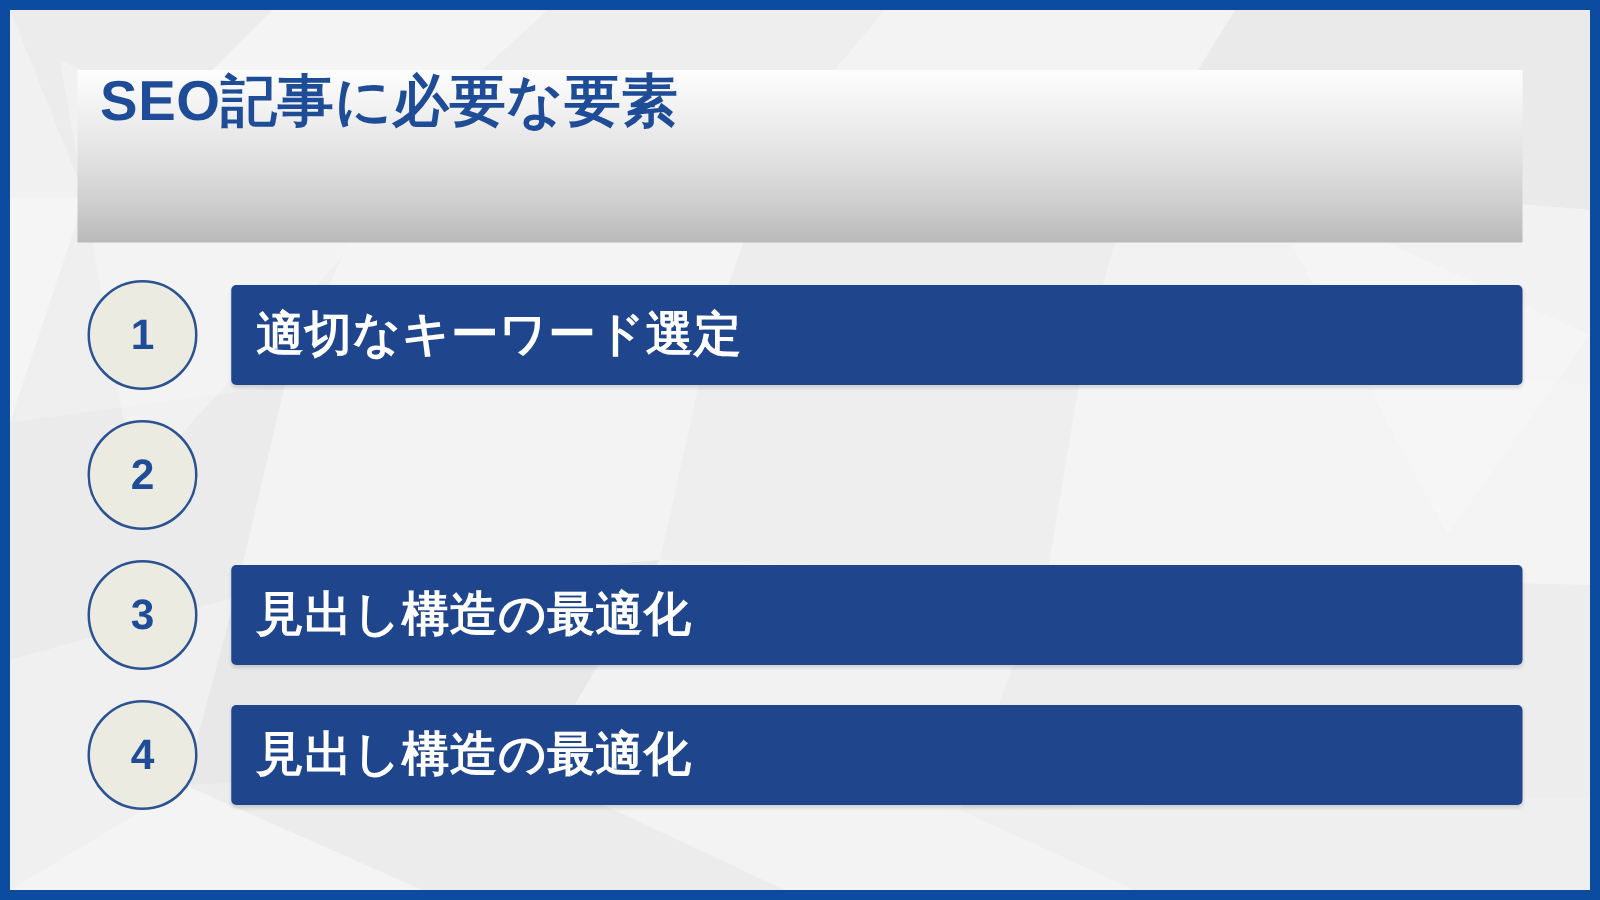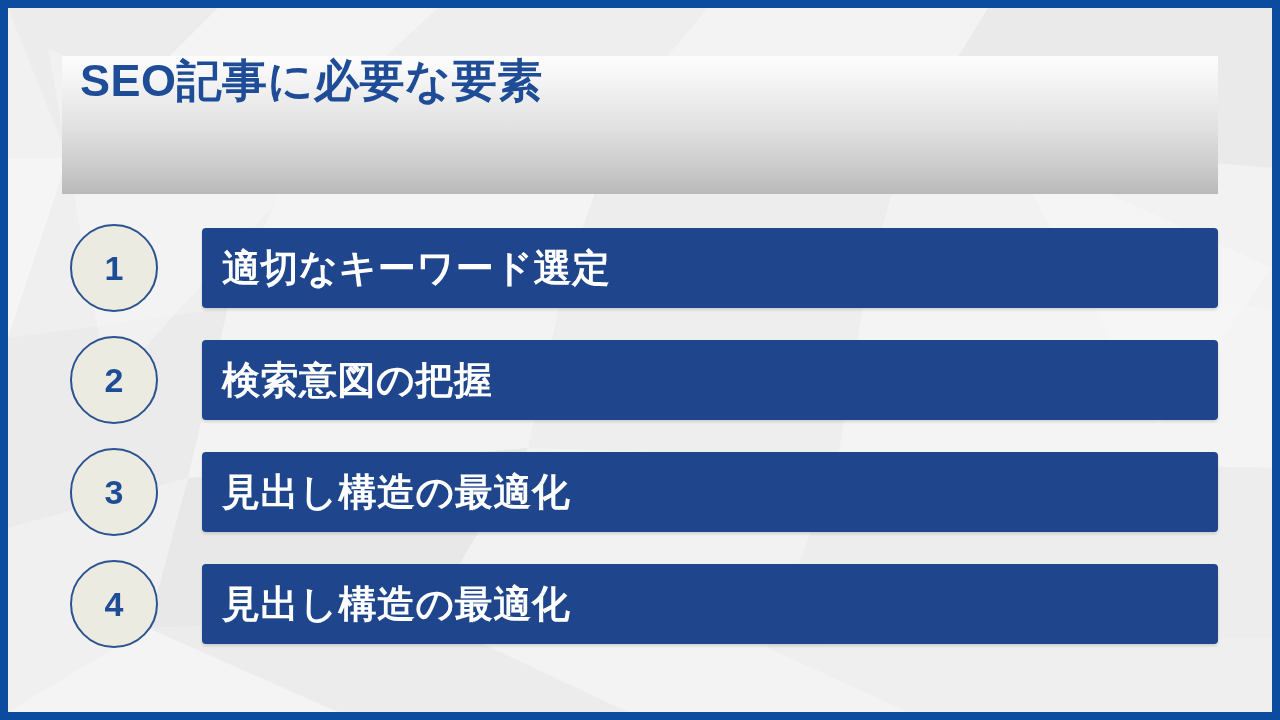--- a/index.html
+++ b/index.html
@@ -99,21 +99,21 @@
     font-weight: bold;
     margin-left: 8px;
     box-sizing: border-box;
   }
 
   .item-bar {
     flex: 1 1 auto;
     height: 80px;
     background: #1F468C;
     border-radius: 4px;
-    margin-left: 44px;
+    margin-left: 27px;
     display: flex;
     align-items: center;
     padding-left: 20px;
     box-sizing: border-box;
     box-shadow: 0 2px 3px rgba(0,0,0,0.13);
   }
   .item-label {
     color: #ffffff;
     font-size: 38px;
     font-weight: bold;
@@ -166,23 +166,20 @@
 
       <div class="item-row">
         <div class="num-circle">1</div>
         <div class="item-bar">
           <span class="item-label">適切なキーワード選定</span>
         </div>
       </div>
 
       <div class="item-row">
         <div class="num-circle">2</div>
-        <div class="item-bar">
-          <span class="item-label">検索意図の把握</span>
-        </div>
       </div>
 
       <div class="item-row">
         <div class="num-circle">3</div>
         <div class="item-bar">
           <span class="item-label">見出し構造の最適化</span>
         </div>
       </div>
 
       <div class="item-row">

